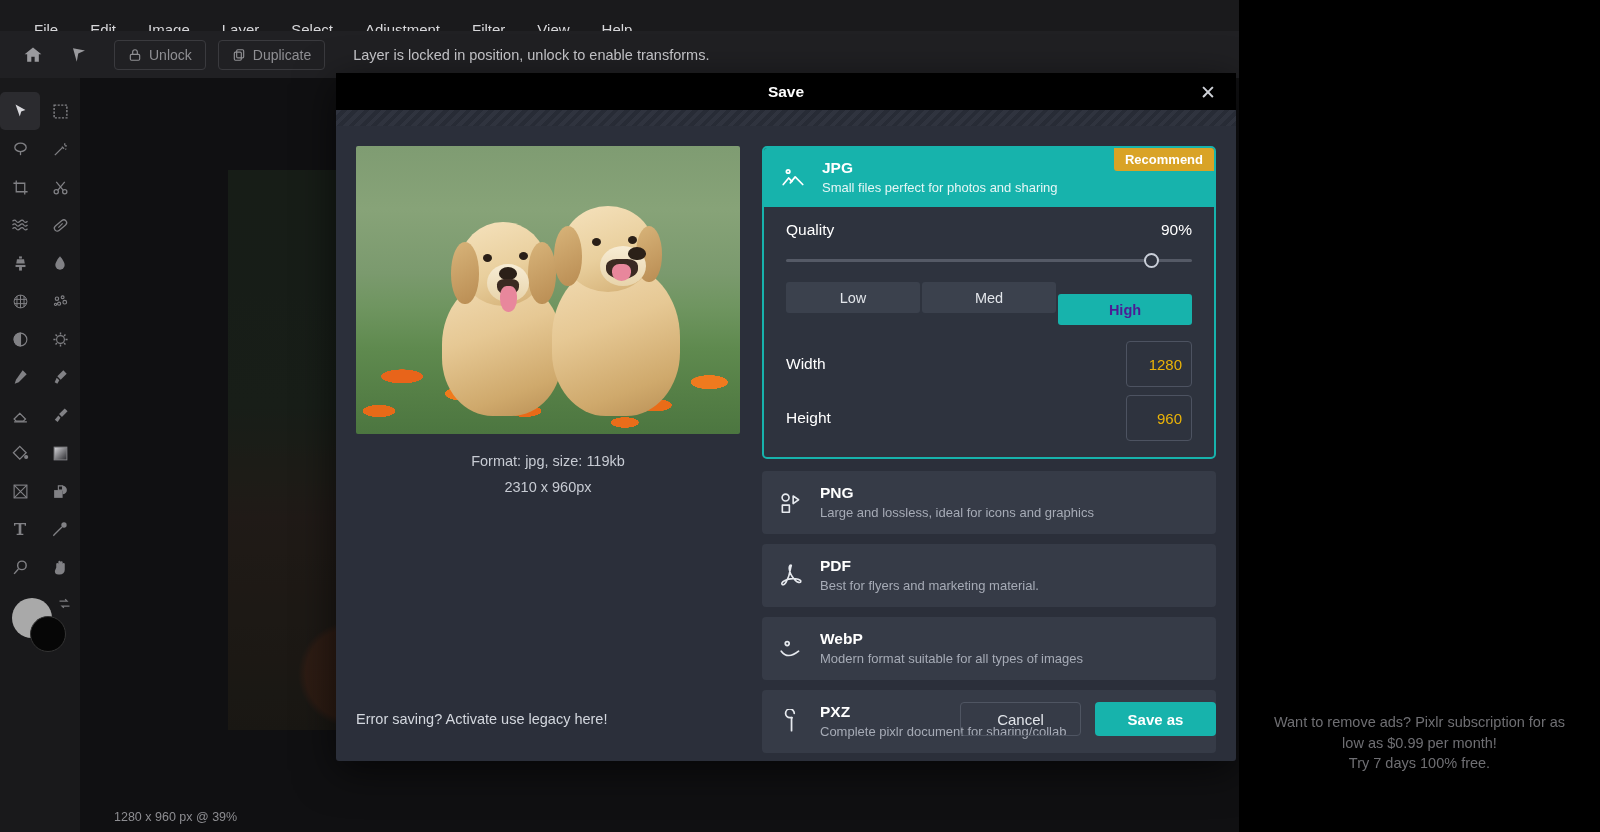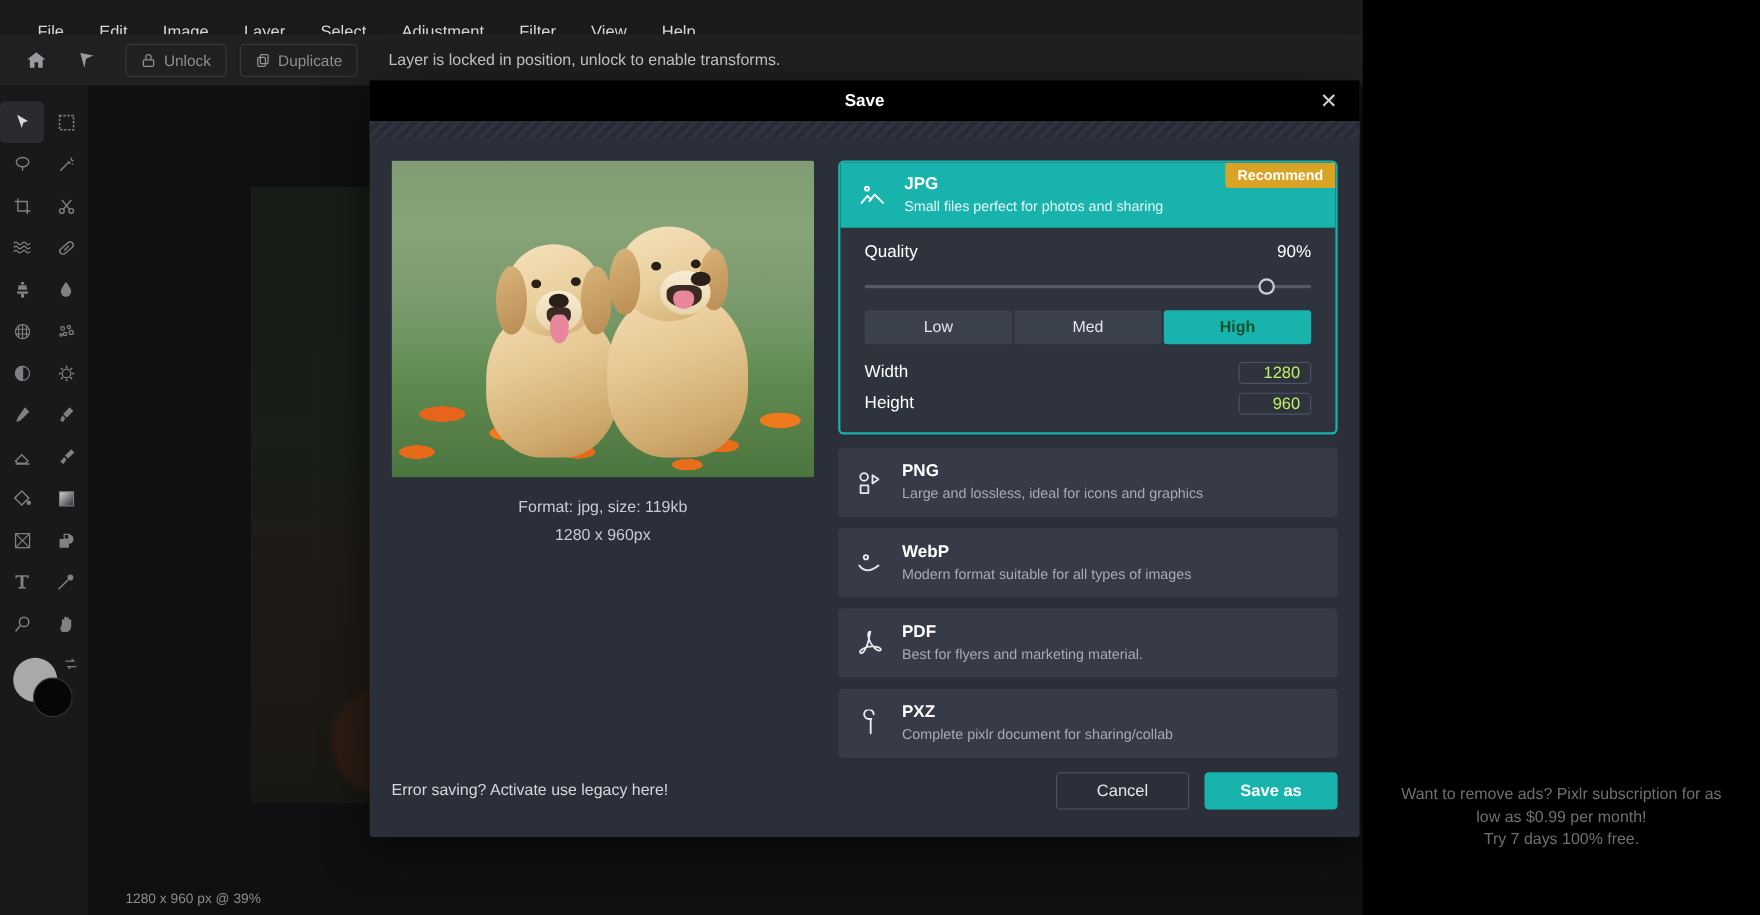--- a/index.html
+++ b/index.html
@@ -209,31 +209,31 @@
     position: absolute; top: 3px; left: 87%; width: 15px; height: 15px;
     border-radius: 50%; border: 2px solid #c9ced8; background: #2e333e;
   }
 
   .seg { display: flex; gap: 2px; margin-top: 10px; }
   .seg-btn {
     flex: 1; height: 31px; background: #3b414d; color: #e2e5ea;
     display: flex; align-items: center; justify-content: center;
     font-size: 14.5px; border-radius: 3px;
   }
-  .seg-btn.act { background: #17b3ac; color: #14532d; font-weight: bold; }
+  .seg-btn.act { background: #17b3ac; color: #4c1d95; font-weight: bold; margin-top: 12px; }
 
   .dim-row {
     display: flex; align-items: center; justify-content: space-between;
     margin-top: 16px;
   }
   .dim-label { color: #fff; font-size: 15.5px; }
   .dim-input {
-    width: 66px; height: 20px; background: #2e333e;
+    width: 66px; height: 46px; background: #2e333e;
     border: 1px solid #4d5361; border-radius: 4px;
-    color: #bef264; font-size: 15px; text-align: left;
+    color: #eab308; font-size: 15px; text-align: left;
     display: flex; align-items: center; justify-content: flex-end;
     padding-right: 9px;
   }
 
   
   .modal-foot {
     position: absolute; left: 0; right: 0; bottom: 0; height: 84px;
     display: flex; align-items: center; padding: 0 20px;
   }
   .legacy { color: #d3d7de; font-size: 14.5px; }
@@ -528,21 +528,21 @@
           <div class="ear" style="left:280px;top:80px;width:26px;height:56px;"></div>
           <div class="eye" style="left:236px;top:92px;width:9px;height:8px;"></div>
           <div class="eye" style="left:272px;top:90px;width:9px;height:8px;"></div>
           <div class="muzzle" style="left:244px;top:100px;width:46px;height:40px;"></div>
           <div class="nose" style="left:272px;top:101px;width:18px;height:13px;"></div>
           <div class="mouth" style="left:250px;top:113px;width:32px;height:20px;"></div>
           <div class="tongue" style="left:256px;top:118px;width:19px;height:17px;"></div>
         </div>
         <div class="preview-meta">
           <div>Format: jpg, size: 119kb</div>
-          <div>1280 x 960px</div>
+          <div>2310 x 960px</div>
         </div>
       </div>
 
       <div class="opts-col">
 
         <div class="jpg-block">
           <div class="jpg-head">
             <div class="ic">
               <svg width="26" height="26" viewBox="0 0 24 24" fill="none" stroke="currentColor" stroke-width="1.6" stroke-linecap="round" stroke-linejoin="round">
                 <circle cx="7.5" cy="6" r="1.6"></circle>
@@ -591,40 +591,40 @@
             </svg>
           </div>
           <div>
             <div class="fmt-name">PNG</div>
             <div class="fmt-desc">Large and lossless, ideal for icons and graphics</div>
           </div>
         </div>
 
         <div class="fmt-card">
           <div class="ic">
+            <svg width="26" height="26" viewBox="0 0 24 24" fill="none" stroke="currentColor" stroke-width="1.5" stroke-linecap="round">
+              <path d="M12 2c-1.6 0-2 2-1.4 4.6C11.4 10.6 14 14 16 16c2 2 4.4 2.6 5 1.4.6-1.2-1.4-2.4-4.6-2.8-4-.5-8 .4-10.4 1.8C3.8 17.6 3 19 3.8 19.8c.8.8 2.4 0 3.6-2C9.4 14.4 11 9 11.6 5 12 2.8 12.6 2 12 2z"></path>
+            </svg>
+          </div>
+          <div>
+            <div class="fmt-name">PDF</div>
+            <div class="fmt-desc">Best for flyers and marketing material.</div>
+          </div>
+        </div>
+
+        <div class="fmt-card">
+          <div class="ic">
             <svg width="26" height="26" viewBox="0 0 24 24" fill="none" stroke="currentColor" stroke-width="1.6" stroke-linecap="round">
               <circle cx="8.5" cy="7" r="1.8"></circle>
                 <path d="M3 14q6 8 16 0"></path>
             </svg>
           </div>
           <div>
             <div class="fmt-name">WebP</div>
             <div class="fmt-desc">Modern format suitable for all types of images</div>
-          </div>
-        </div>
-
-        <div class="fmt-card">
-          <div class="ic">
-            <svg width="26" height="26" viewBox="0 0 24 24" fill="none" stroke="currentColor" stroke-width="1.5" stroke-linecap="round">
-              <path d="M12 2c-1.6 0-2 2-1.4 4.6C11.4 10.6 14 14 16 16c2 2 4.4 2.6 5 1.4.6-1.2-1.4-2.4-4.6-2.8-4-.5-8 .4-10.4 1.8C3.8 17.6 3 19 3.8 19.8c.8.8 2.4 0 3.6-2C9.4 14.4 11 9 11.6 5 12 2.8 12.6 2 12 2z"></path>
-            </svg>
-          </div>
-          <div>
-            <div class="fmt-name">PDF</div>
-            <div class="fmt-desc">Best for flyers and marketing material.</div>
           </div>
         </div>
 
         <div class="fmt-card">
           <div class="ic">
             <svg width="26" height="26" viewBox="0 0 24 24" fill="none" stroke="currentColor" stroke-width="1.6" stroke-linecap="round">
               <path d="M15 4a4 4 0 1 0-4 4h2"></path>
                 <path d="M12.5 8v12"></path>
             </svg>
           </div>

